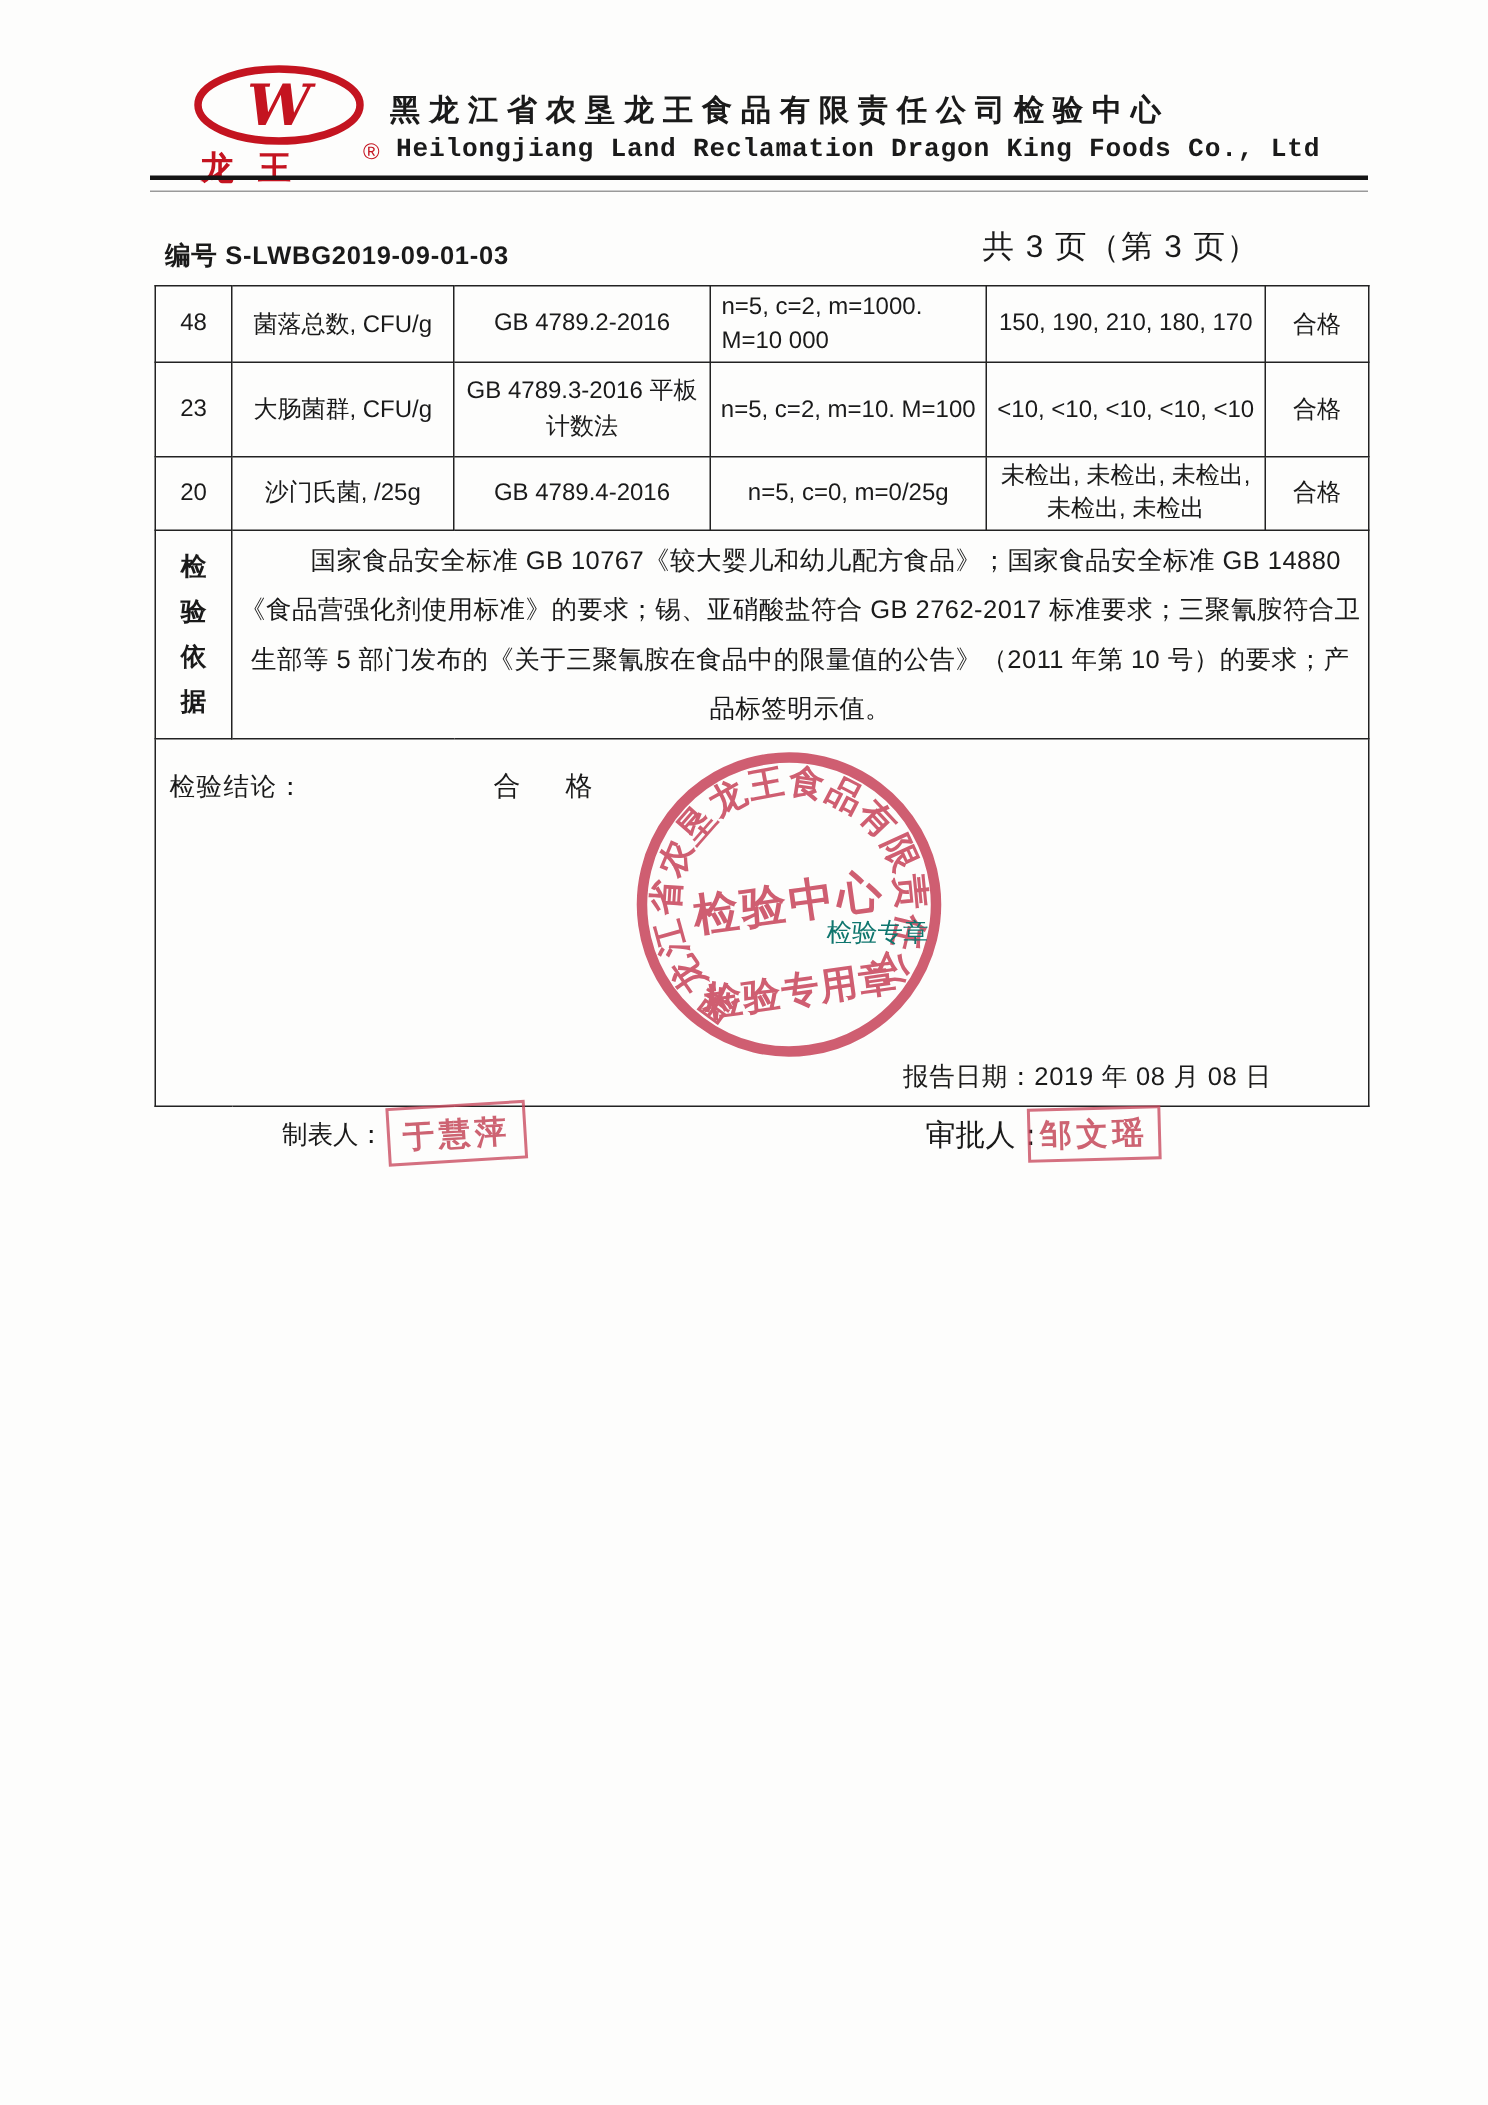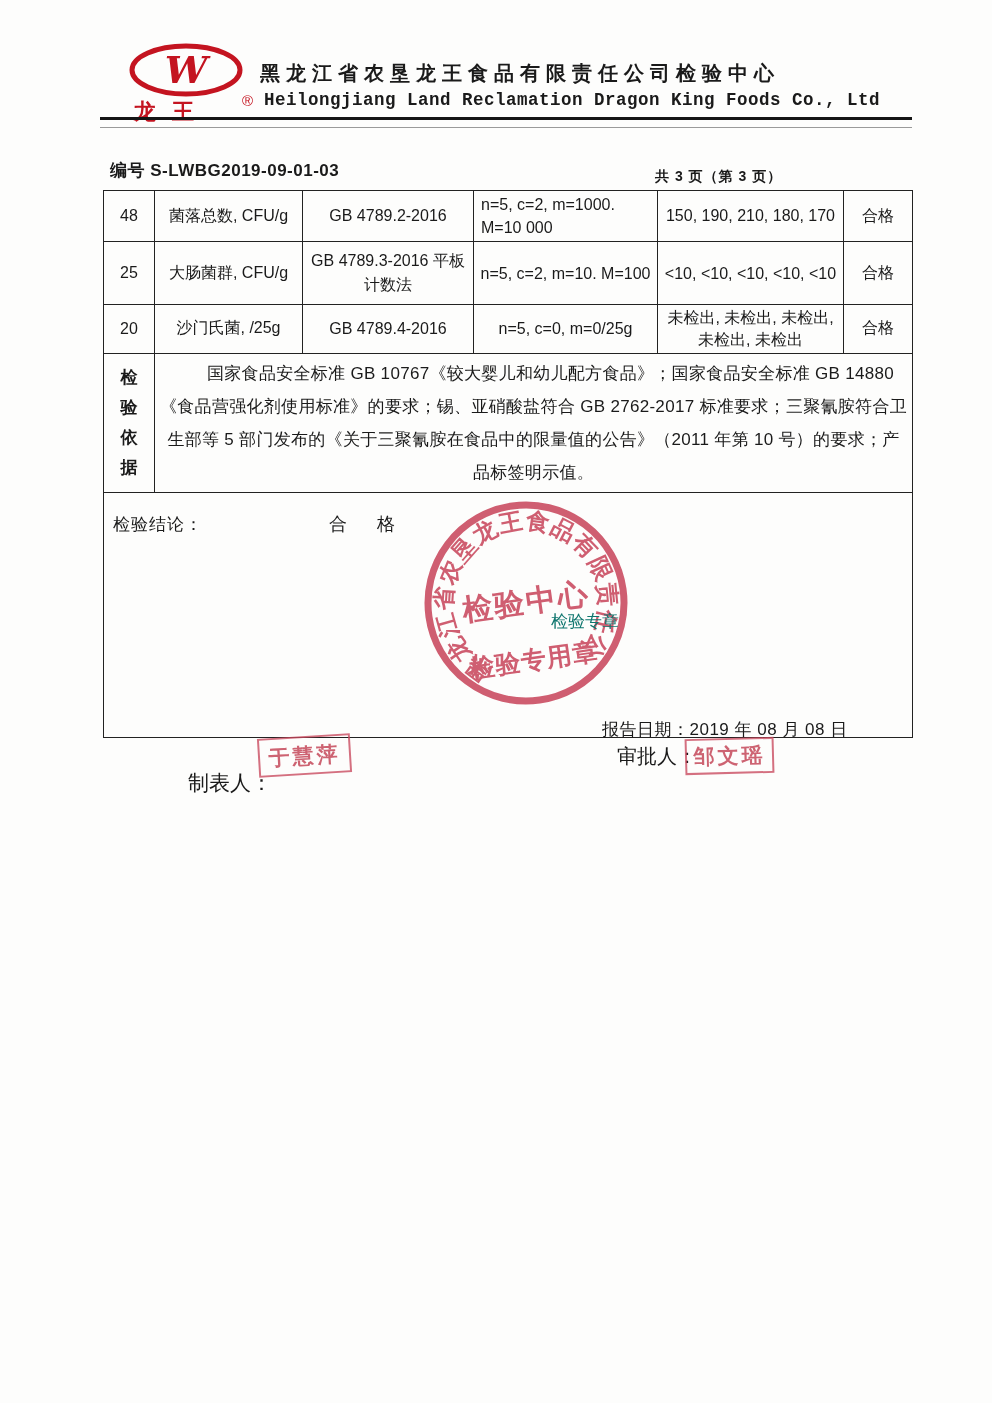--- a/index.html
+++ b/index.html
@@ -19,21 +19,21 @@
     font-family:"Liberation Mono","DejaVu Sans Mono",monospace;
     font-size:17.5px; font-weight:bold; white-space:nowrap; letter-spacing:.5px;
   }
   .rule-thick { position:absolute; left:100px; top:117px; width:812px; height:3px; background:#151515; }
   .rule-thin  { position:absolute; left:100px; top:127px; width:812px; height:1px; background:#9a9a9a; }
   
   .doc-number {
     position:absolute; left:110px; top:159px; font-size:17px; font-weight:bold; letter-spacing:.5px;
   }
   .page-count {
-    position:absolute; left:655px; top:168px; font-size:14px; font-weight:bold; letter-spacing:1px;
+    position:absolute; left:655px; top:150px; font-size:21px; font-weight:normal; letter-spacing:1px;
   }
   
   table.results {
     position:absolute; left:103px; top:190px; width:809px;
     border-collapse:collapse; table-layout:fixed;
   }
   table.results td { border:1.5px solid #222; font-size:16px; text-align:center; vertical-align:middle; padding:2px 4px; }
   td.c-item   { text-align:left; padding-left:9px; font-size:16px; }
   td.c-method { text-align:left; padding-left:9px; font-size:15.5px; line-height:1.55;margin-left:21px; }
   td.c-req    { font-size:15px; line-height:1.45; }
@@ -44,23 +44,23 @@
   td.basis-label-cell { vertical-align:middle; }
   .basis-label-char { display:block; text-align:center; font-size:17px; font-weight:bold; line-height:30px; }
   td.basis-text-cell { text-align:left; vertical-align:top; padding:7px 10px 4px 12px; }
   .basis-text { font-size:17px; line-height:33px; text-indent:2em; letter-spacing:.3px; }
   
   td.conclusion-cell { position:relative; text-align:left; vertical-align:top; overflow:visible; }
   .conclusion-label { position:absolute; left:9px;  top:20px; font-size:17px; letter-spacing:1px; }
   .conclusion-value { position:absolute; left:225px; top:19px; font-size:18px; white-space:pre; letter-spacing:2px; }
   .stamp-svg { position:absolute; left:312px; top:0px; opacity:.88; transform:rotate(-8deg); }
   .stamp-note { position:absolute; left:447px; top:117px; font-size:17px; color:#0f766e; }
-  .report-date { position:absolute; left:498px; top:213px; font-size:17px; letter-spacing:.5px;margin-top:12px; }
+  .report-date { position:absolute; left:498px; top:213px; font-size:17px; letter-spacing:.5px; }
   
-  .preparer-label { position:absolute; left:188px; top:745px; font-size:21px;margin-top:24px; }
+  .preparer-label { position:absolute; left:188px; top:745px; font-size:17px; }
   .approver-label { position:absolute; left:617px; top:743px; font-size:20px; }
   .name-stamp {
     position:absolute; display:flex; align-items:center; justify-content:center;
     border:2.5px solid #c9495e; color:#c0394c; font-weight:bold;
     font-size:21px; letter-spacing:3px; opacity:.78; background:rgba(255,255,255,0);
   }
   .name-stamp.preparer { left:258px; top:736px; width:93px; height:39px; transform:rotate(-3.5deg); }
   .name-stamp.approver { left:685px; top:738px; width:89px; height:36px; transform:rotate(-1.5deg); }
 </style>
 </head>
@@ -98,21 +98,21 @@
     <tbody>
       <tr style="height:48px;">
         <td class="c-no">48</td>
         <td class="c-item">菌落总数, CFU/g</td>
         <td class="c-method">GB 4789.2-2016</td>
         <td class="c-req ta-left">n=5, c=2, m=1000. M=10 000</td>
         <td class="c-result">150, 190, 210, 180, 170</td>
         <td class="c-verdict">合格</td>
       </tr>
       <tr style="height:63px;">
-        <td class="c-no">25</td>
+        <td class="c-no">23</td>
         <td class="c-item">大肠菌群, CFU/g</td>
         <td class="c-method">GB  4789.3-2016 平板计数法</td>
         <td class="c-req">n=5, c=2, m=10. M=100</td>
         <td class="c-result">&lt;10, &lt;10, &lt;10, &lt;10, &lt;10</td>
         <td class="c-verdict">合格</td>
       </tr>
       <tr style="height:47px;">
         <td class="c-no">20</td>
         <td class="c-item">沙门氏菌, /25g</td>
         <td class="c-method">GB 4789.4-2016</td>

